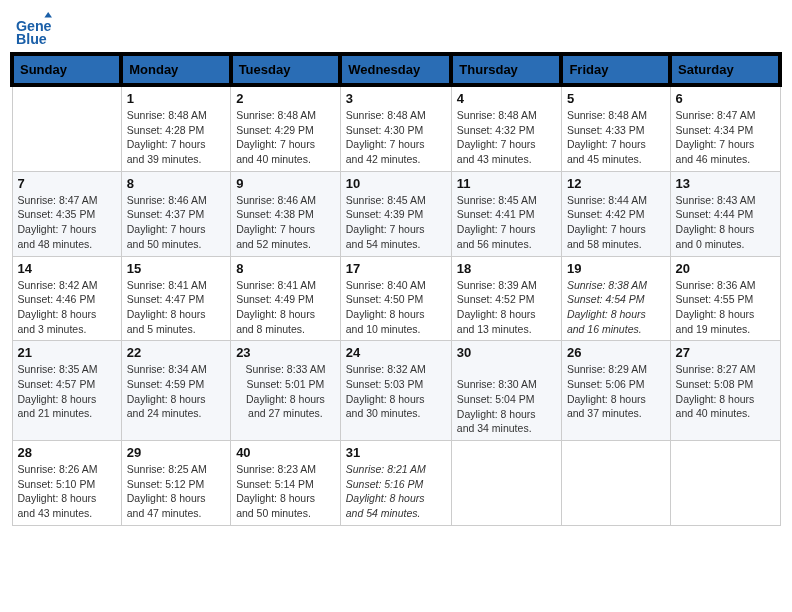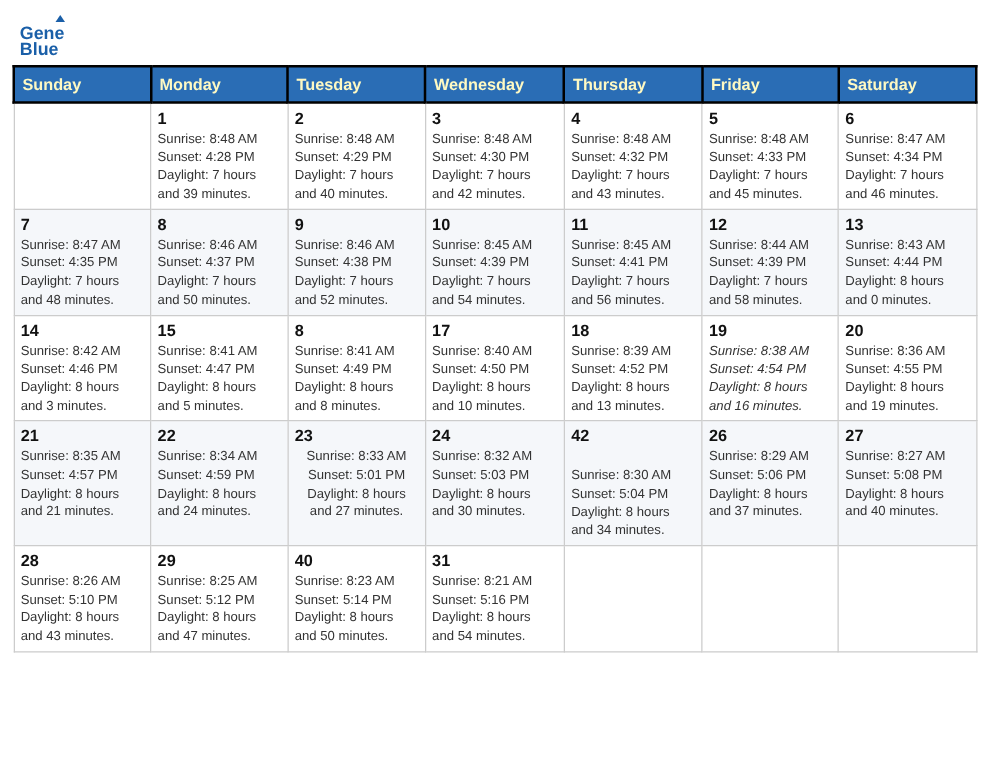--- a/index.html
+++ b/index.html
@@ -42,26 +42,26 @@
       font-size: 15px;
       color: #444;
     }
     table {
       width: 100%;
       border-collapse: collapse;
       font-size: 11px;
     }
     thead tr th {
       background: #2a6db5;
-      color: #fef9c3;
+      color: #000000;
       text-align: left;
       padding: 6px 6px;
       font-size: 13px;
       font-weight: bold;
-      border: 2px solid #000000;
+      border: 4px solid #000000;
     }
     tbody tr td {
       border: 1px solid #ccc;
       vertical-align: top;
       padding: 4px 5px;
       width: 113px;
       height: 80px;
       background: #fff;
     }
     tbody tr:nth-child(even) td {
@@ -192,21 +192,21 @@
         <td>
           <span class="day-number">11</span>
           <div class="day-info" style="white-space: pre-line;">Sunrise: 8:45 AM
 Sunset: 4:41 PM
 Daylight: 7 hours
 and 56 minutes.</div>
         </td>
         <td>
           <span class="day-number">12</span>
           <div class="day-info" style="white-space: pre-line;">Sunrise: 8:44 AM
-Sunset: 4:39 PM
+Sunset: 4:42 PM
 Daylight: 7 hours
 and 58 minutes.</div>
         </td>
         <td>
           <span class="day-number">13</span>
           <div class="day-info" style="white-space: pre-line;">Sunrise: 8:43 AM
 Sunset: 4:44 PM
 Daylight: 8 hours
 and 0 minutes.</div>
         </td>
@@ -285,21 +285,21 @@
 and 27 minutes.</div>
         </td>
         <td>
           <span class="day-number">24</span>
           <div class="day-info" style="white-space: pre-line;">Sunrise: 8:32 AM
 Sunset: 5:03 PM
 Daylight: 8 hours
 and 30 minutes.</div>
         </td>
         <td>
-          <span class="day-number">42</span>
+          <span class="day-number">30</span>
           <div class="day-info" style="white-space: pre-line; margin-top: 17px;">Sunrise: 8:30 AM
 Sunset: 5:04 PM
 Daylight: 8 hours
 and 34 minutes.</div>
         </td>
         <td>
           <span class="day-number">26</span>
           <div class="day-info" style="white-space: pre-line;">Sunrise: 8:29 AM
 Sunset: 5:06 PM
 Daylight: 8 hours
@@ -330,21 +330,21 @@
         </td>
         <td>
           <span class="day-number">40</span>
           <div class="day-info" style="white-space: pre-line;">Sunrise: 8:23 AM
 Sunset: 5:14 PM
 Daylight: 8 hours
 and 50 minutes.</div>
         </td>
         <td>
           <span class="day-number">31</span>
-          <div class="day-info" style="white-space: pre-line;">Sunrise: 8:21 AM
+          <div class="day-info" style="white-space: pre-line; font-style: italic;">Sunrise: 8:21 AM
 Sunset: 5:16 PM
 Daylight: 8 hours
 and 54 minutes.</div>
         </td>
         <td class="empty-cell"></td>
         <td class="empty-cell"></td>
         <td class="empty-cell"></td>
       </tr>
     </tbody>
 </table>

